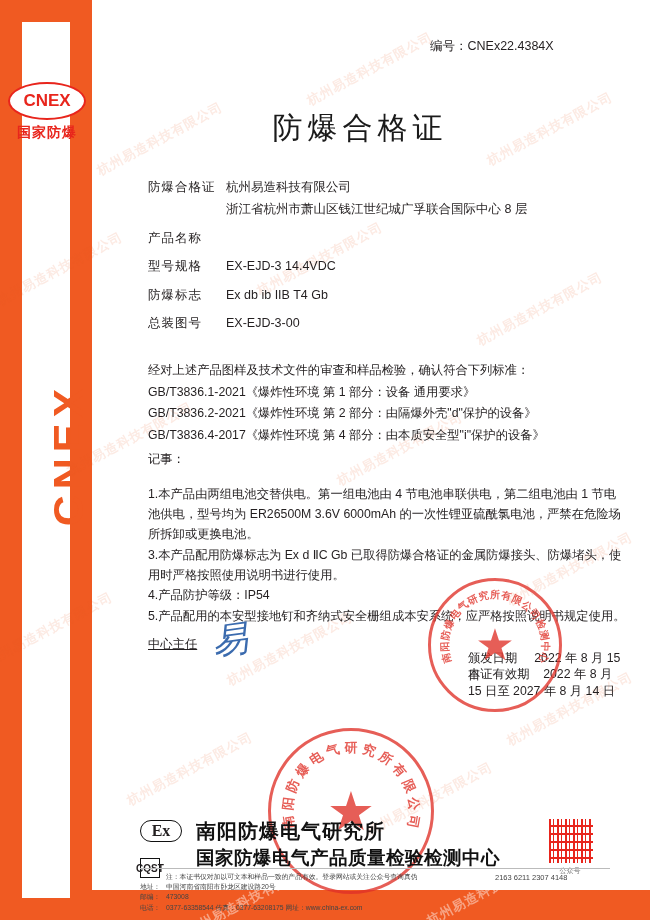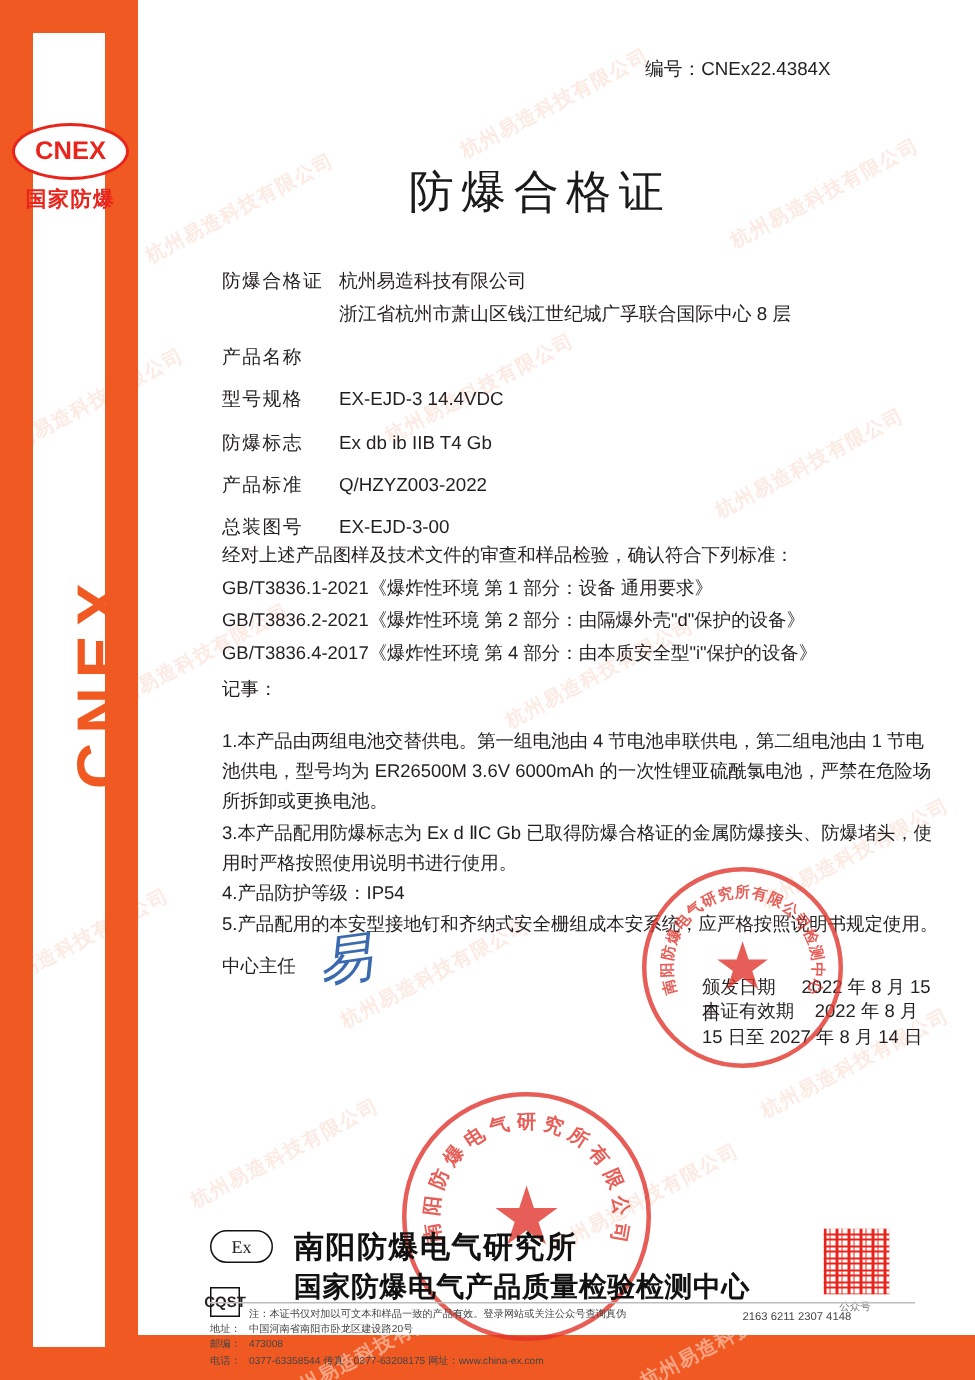--- a/index.html
+++ b/index.html
@@ -179,20 +179,21 @@
     font-size: 12.3px;
   }
   .sig-row {
     display: flex;
     align-items: flex-start;
     margin-bottom: 13px;
   }
   .sig-label {
     width: 72px;
     flex: 0 0 72px;
+    text-decoration: underline;
   }
   .sig-value {
     flex: 1;
   }
   .issue-row {
     position: absolute;
     left: 320px;
     top: 14px;
     font-size: 12.3px;
   }
@@ -271,22 +272,22 @@
   }
   .ex-box {
     width: 42px;
     height: 22px;
     border: 1.6px solid #111;
     border-radius: 11px;
     box-sizing: border-box;
     display: flex;
     align-items: center;
     justify-content: center;
-    font-size: 12px;
-    font-weight: normal;
+    font-size: 16px;
+    font-weight: bold;
     font-family: "Liberation Serif", serif;
   }
   .cqst-box {
     width: 20px;
     height: 20px;
     border: 1.6px solid #111;
     box-sizing: border-box;
     display: flex;
     align-items: center;
     justify-content: center;
@@ -411,24 +412,20 @@
   <div class="field-row">
     <div class="field-label">产品名称</div>
   </div>
   <div class="field-row">
     <div class="field-label">型号规格</div>
     <div class="field-value">EX-EJD-3   14.4VDC</div>
   </div>
   <div class="field-row">
     <div class="field-label">防爆标志</div>
     <div class="field-value">Ex db ib IIB T4 Gb</div>
-  </div>
-  <div class="field-row">
-    <div class="field-label">产品标准</div>
-    <div class="field-value">Q/HZYZ003-2022</div>
   </div>
   <div class="field-row">
     <div class="field-label">总装图号</div>
     <div class="field-value">EX-EJD-3-00</div>
   </div>
 </div>
 
 <div class="standards">
   <div>经对上述产品图样及技术文件的审查和样品检验，确认符合下列标准：</div>
   <div>GB/T3836.1-2021《爆炸性环境 第 1 部分：设备 通用要求》</div>

